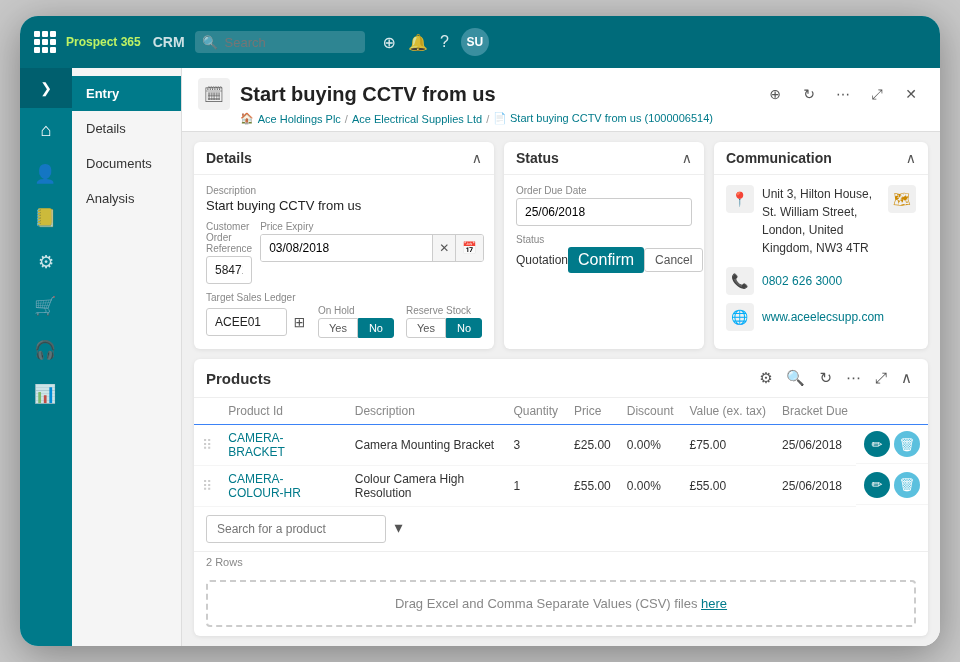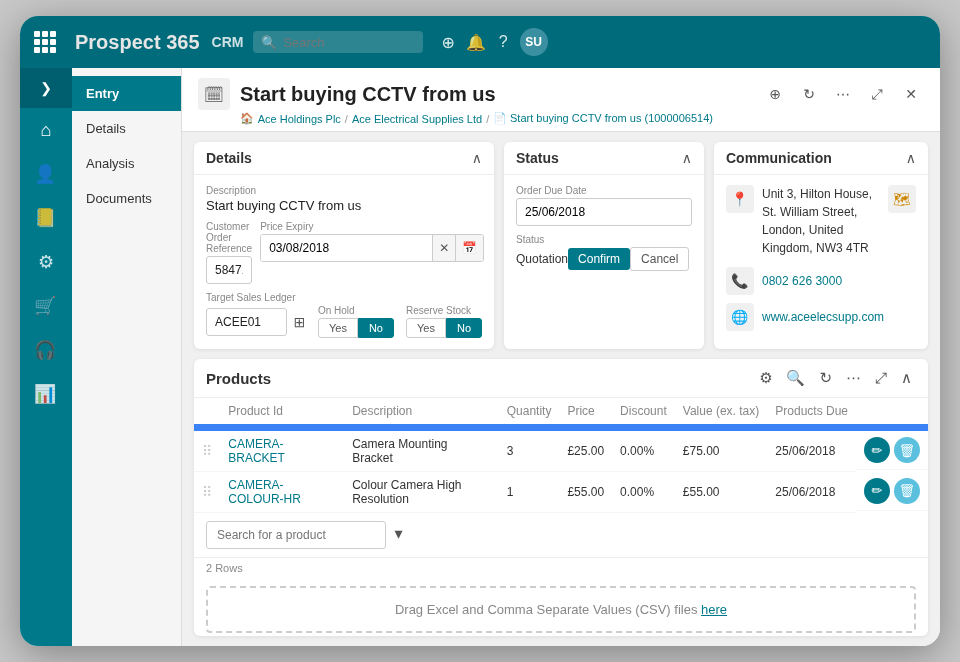--- a/index.html
+++ b/index.html
@@ -40,24 +40,24 @@
       gap: 2px;
       cursor: pointer;
     }
     .nav-grid-icon span {
       background: #fff;
       border-radius: 1px;
       width: 6px; height: 6px;
       display: block;
     }
     .nav-logo {
-      color: #e5e5e5;
-      font-size: 20px;
+      color: #bef264;
+      font-size: 12px;
       font-weight: 600;
-      margin-left: 9px;
+      margin-left: 0;
     }
     .nav-crm {
       color: rgba(255,255,255,0.8);
       font-size: 14px;
       margin-left: 2px;
       font-weight: bold;
     }
     .nav-search {
       margin-left: auto;
       background: rgba(255,255,255,0.18);
@@ -366,21 +366,21 @@
     .status-text {
       font-size: 12px;
       color: #333;
     }
     .btn-confirm {
       background: #007a8a;
       color: #fff;
       border: none;
       border-radius: 3px;
       padding: 4px 10px;
-      font-size: 12px;
+      font-size: 16px;
       cursor: pointer;
     }
     .btn-cancel {
       background: #fff;
       color: #555;
       border: 1px solid #ccc;
       border-radius: 3px;
       padding: 4px 10px;
       font-size: 12px;
       cursor: pointer;
@@ -448,21 +448,21 @@
     table.products-table {
       width: 100%;
       border-collapse: collapse;
       font-size: 12px;
     }
     table.products-table th {
       text-align: left;
       color: #888;
       font-weight: 500;
       padding: 6px 8px;
-      border-bottom: 7px solid #3b82f6;
+      border-bottom: 1px solid #3b82f6;
       white-space: nowrap;
     }
     table.products-table td {
       padding: 6px 8px;
       border-bottom: 1px solid #f5f5f5;
       color: #333;
       vertical-align: middle;
     }
     .prod-link { color: #007a8a; text-decoration: none; font-weight: 500; }
     .drag-handle { color: #ccc; font-size: 14px; }
@@ -551,22 +551,22 @@
       <div class="sidebar-icon-item">📒</div>
       <div class="sidebar-icon-item">⚙</div>
       <div class="sidebar-icon-item">🛒</div>
       <div class="sidebar-icon-item">🎧</div>
       <div class="sidebar-icon-item">📊</div>
     </div>
 
     <div class="side-nav">
       <div class="side-nav-item active">Entry</div>
       <div class="side-nav-item">Details</div>
+      <div class="side-nav-item">Documents</div>
       <div class="side-nav-item">Analysis</div>
-      <div class="side-nav-item">Documents</div>
     </div>
 
     <div class="content">
 
       <div class="page-header">
         <div class="page-title-row">
           <div class="page-icon">🗓</div>
           <span class="page-title">Start buying CCTV from us</span>
           <div class="page-header-actions">
             <button class="icon-btn-sm">⊕</button>
@@ -700,21 +700,21 @@
         <table class="products-table">
           <thead>
             <tr>
               <th style="width:20px;"></th>
               <th>Product Id</th>
               <th>Description</th>
               <th>Quantity</th>
               <th>Price</th>
               <th>Discount</th>
               <th>Value (ex. tax)</th>
-              <th>Products Due</th>
+              <th>Bracket Due</th>
               <th></th>
             </tr>
           </thead>
           <tbody>
             <tr>
               <td><span class="drag-handle">⠿</span></td>
               <td><a href="#" class="prod-link">CAMERA-BRACKET</a></td>
               <td>Camera Mounting Bracket</td>
               <td>3</td>
               <td>£25.00</td>

